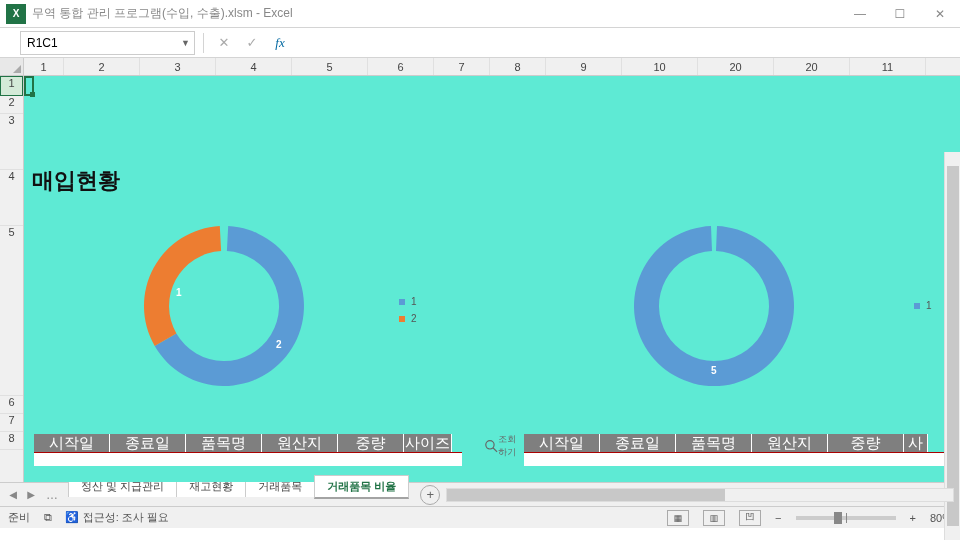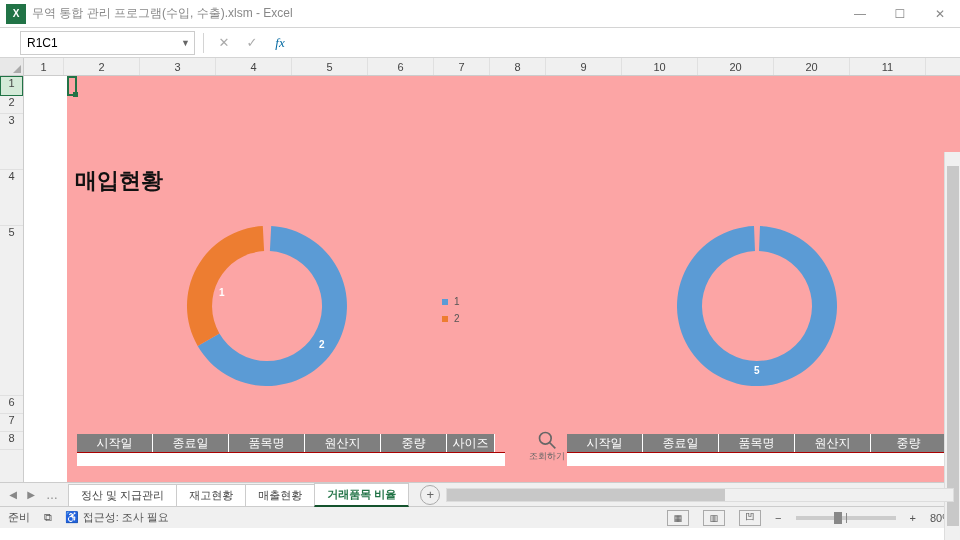--- a/index.html
+++ b/index.html
@@ -29,61 +29,61 @@
 
 
 .grid-area { display: flex; height: 406px; position: relative; }
 .row-headers { width: 24px; background: #f0f0f0; border-right: 1px solid #ccc; }
 .row-h { text-align: center; font-size: 11px; color: #444; border-bottom: 1px solid #e0e0e0; }
 .row-h.r1 { height: 20px; background: #d4ead8; border: 1px solid #217346; }
 .row-h.rbig { height: 56px; }
 .row-h.r5 { height: 170px; }
 .row-h.rsmall { height: 18px; }
 
-.sheet { flex: 1; position: relative; background: #fca5a5; margin-left: 43px; }
+.sheet { flex: 1; position: relative; background: #5eead4; }
 .sel-cell { position: absolute; left: 0; top: 0; width: 10px; height: 20px; border: 2px solid #217346; }
 .sel-cell::after { content:""; position:absolute; right:-3px; bottom:-3px; width:5px; height:5px; background:#217346; }
 
 .chart-title { position: absolute; font-size: 22px; font-weight: 900; color: #111; }
 .chart-title.left { left: 8px; top: 90px; }
 .chart-title.right { left: 500px; top: 90px; }
 
 .donut { position: absolute; }
 .donut.left { left: 100px; top: 130px; }
 .donut.right { left: 590px; top: 130px; }
 
 .legend { position: absolute; font-size: 10px; color: #555; }
 .legend.left { left: 375px; top: 220px; }
 .legend.right { left: 890px; top: 224px; }
 .legend-item { display: flex; align-items: center; gap: 6px; margin-bottom: 6px; }
 .legend-sw { width: 6px; height: 6px; }
 
 .table-hdr { position: absolute; top: 358px; height: 18px; display: flex; }
 .table-hdr.left { left: 10px; }
 .table-hdr.right { left: 500px; }
-.th { background: #7f7f7f; color: #fff; font-size: 12px; text-align: center; line-height: 18px; border-right: 1px solid #fff; width: 76px; }
+.th { background: #7f7f7f; color: #fff; font-size: 15px; text-align: center; line-height: 18px; border-right: 1px solid #fff; width: 76px; }
 .th.narrow { width: 48px; }
 
-.search-btn { position: absolute; left: 460px; top: 352px; width: 40px; height: 36px; display:flex; flex-direction:column; align-items:center; justify-content:center; font-size:9px; color:#666; }
+.search-btn { position: absolute; left: 460px; top: 352px; width: 40px; height: 36px; display:flex; flex-direction:row; align-items:center; justify-content:center; font-size:9px; color:#666; }
 .search-btn svg { width:20px; height:20px; }
 
 .empty-row { position: absolute; top: 376px; height: 14px; background:#fff; border-top:1px solid #a00; }
 .empty-row.left { left: 10px; width: 428px; }
 .empty-row.right { left: 500px; width: 420px; }
 
 .vscroll { position: absolute; right: 0; top: 76px; width: 16px; height: 406px; background: #f0f0f0; border-left: 1px solid #ddd; }
 .vscroll .thumb { position:absolute; left:2px; top:14px; width:12px; height:360px; background:#c8c8c8; }
 
 .hscroll-row { height: 24px; display:flex; align-items:center; border-top:1px solid #ccc; background:#f0f0f0; }
 .sheet-nav { display:flex; align-items:center; gap:4px; padding:0 6px; }
 .sheet-nav-btn { width:14px; height:14px; color:#888; font-size:10px; display:flex; align-items:center; justify-content:center; }
 .dots { color:#888; font-size:12px; padding:0 4px; }
-.tabs { display:flex; align-items:center; height:40px;border-radius:10px; }
+.tabs { display:flex; align-items:flex-start; height:40px;border-radius:10px; }
 .tab { padding: 3px 12px; font-size: 11px; color:#444; border:1px solid #ccc; border-bottom:none; background:#fff; margin-right:-1px; cursor:pointer; }
-.tab.active { background:#fff; border-bottom:2px solid #14532d; color:#217346; font-weight:bold; position:relative; z-index:1; }
+.tab.active { background:#fff; border-bottom:2px solid #a3a3a3; color:#217346; font-weight:bold; position:relative; z-index:1; }
 .add-sheet { width:20px; height:20px; margin-left:12px; border:1px solid #aaa; border-radius:50%; display:flex; align-items:center; justify-content:center; font-size:13px; color:#666; }
 .hscroll-track { flex:1; height:14px; background:#f0f0f0; margin:0 6px; position:relative; border:1px solid #ddd; }
 .hscroll-thumb { position:absolute; left:0; top:0; height:100%; width:55%; background:#c8c8c8; }
 
 .statusbar { height: 22px; background:#f0f0f0; border-top:1px solid #ccc; display:flex; align-items:center; font-size:11px; color:#555; padding:0 8px; gap:14px; }
 .statusbar .spacer { flex:1; }
 .view-btn { width:22px; height:16px; border:1px solid #aaa; display:flex; align-items:center; justify-content:center; font-size:9px; }
 .zoom-slider { width:100px; height:4px; background:#ccc; position:relative; }
 .zoom-slider .tick { position:absolute; left:50%; top:-3px; width:1px; height:10px; background:#888; }
 .zoom-slider .knob { position:absolute; left:38%; top:-4px; width:8px; height:12px; background:#888; }
@@ -219,21 +219,21 @@
 
 <div class="hscroll-row">
   <div class="sheet-nav">
     <div class="sheet-nav-btn">◀</div>
     <div class="sheet-nav-btn">▶</div>
     <div class="dots">…</div>
   </div>
   <div class="tabs">
     <div class="tab">정산 및 지급관리</div>
     <div class="tab">재고현황</div>
-    <div class="tab">매출현황</div>
+    <div class="tab">거래품목</div>
     <div class="tab active">거래품목 비율</div>
   </div>
   <div class="add-sheet">+</div>
   <div class="hscroll-track">
       <div class="hscroll-thumb"></div>
     </div>
 </div>
 
 <div class="statusbar">
   <span>준비</span>

